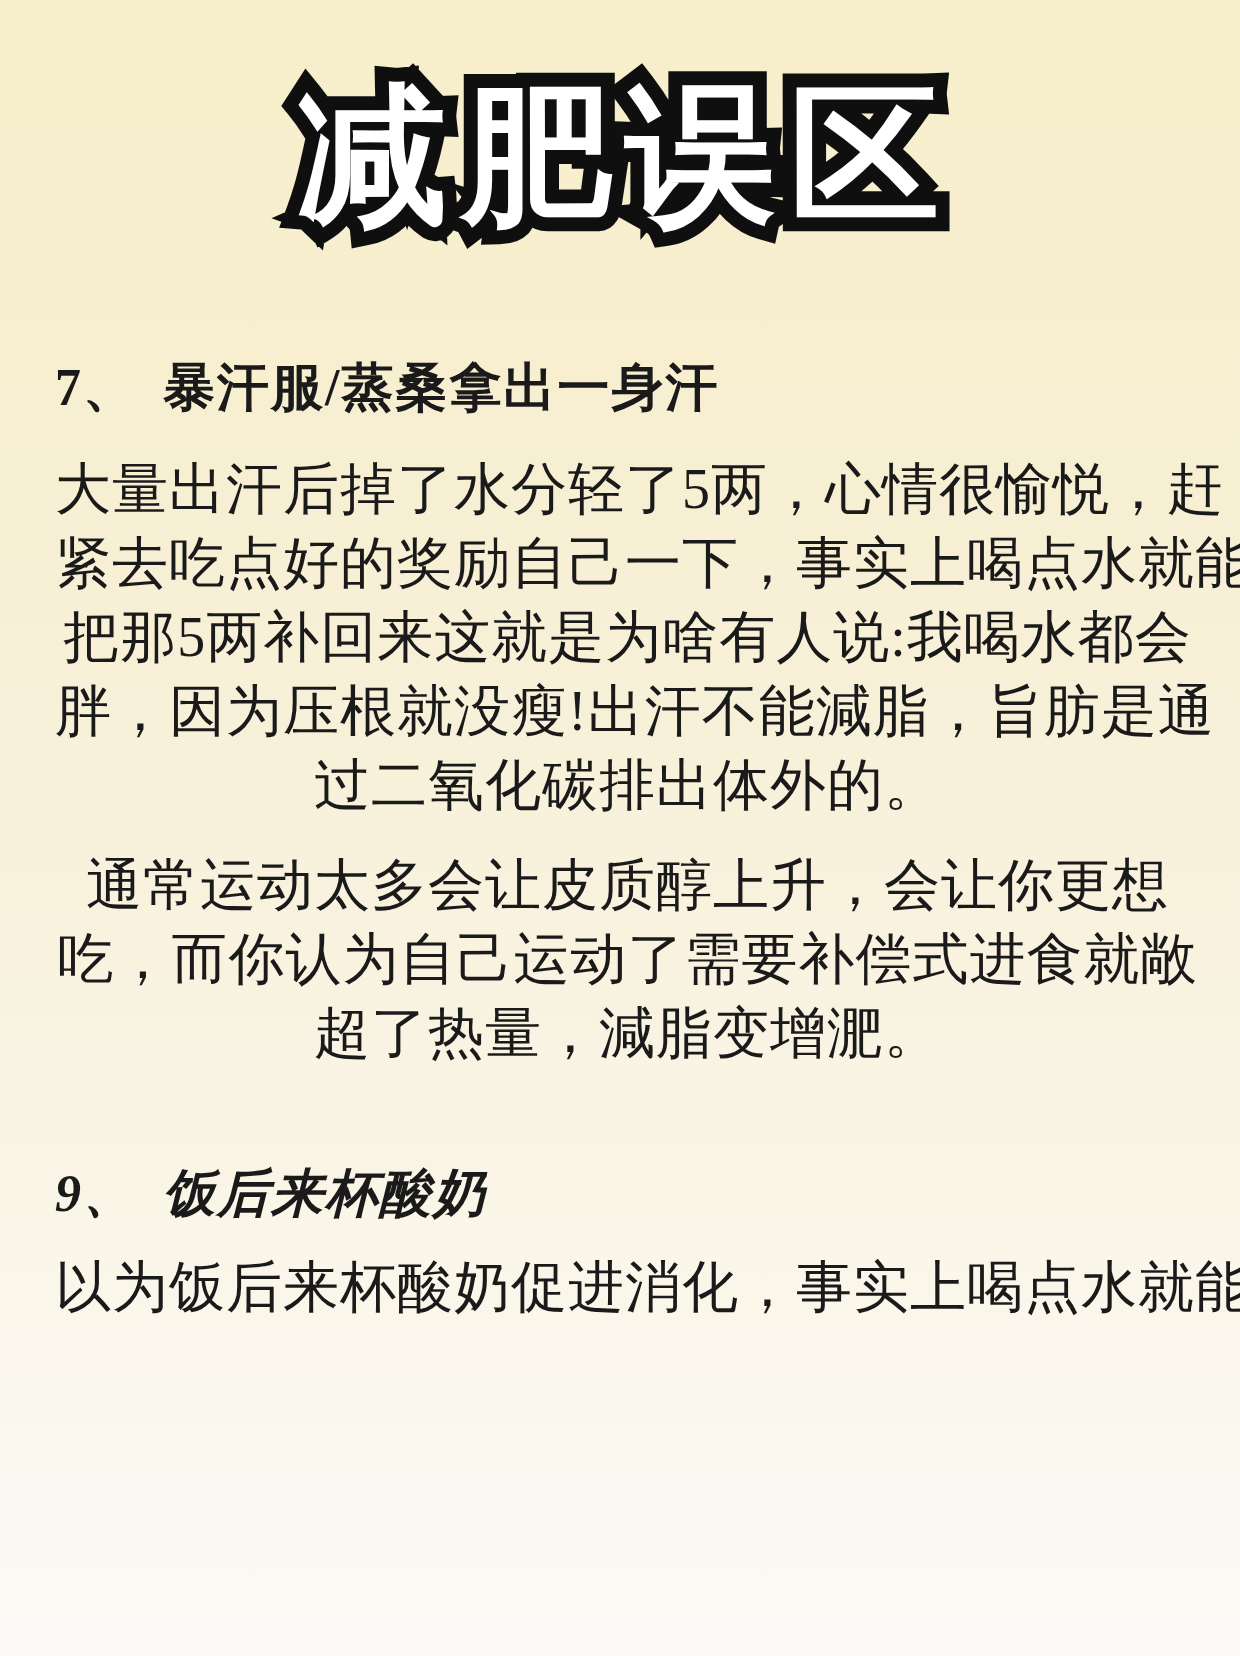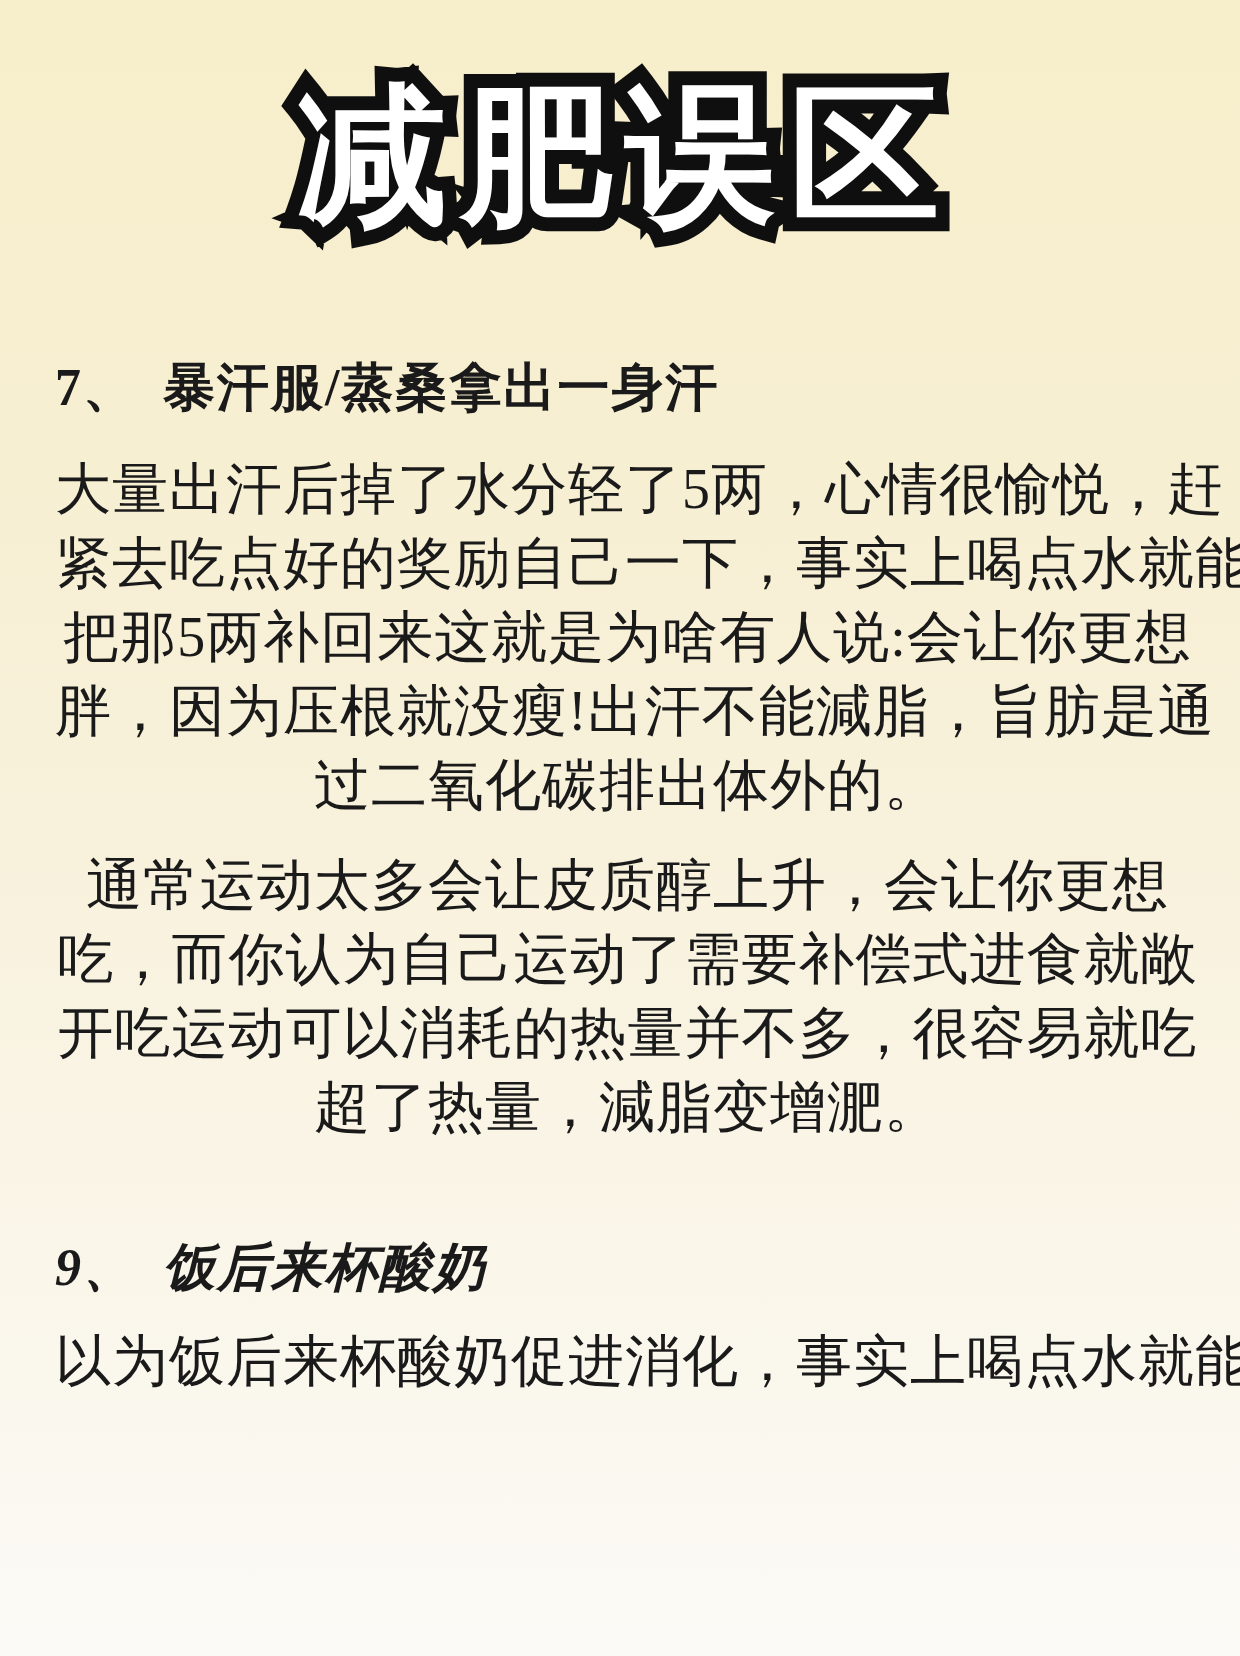--- a/index.html
+++ b/index.html
@@ -93,29 +93,28 @@
     <span class="title-stroke" aria-hidden="true">减肥误区</span>
     <span class="title-fill">减肥误区</span>
   </div>
 
   <div class="section-heading" id="heading-7">
     <span class="num">7、</span><span>暴汗服/蒸桑拿出一身汗</span>
   </div>
   <div class="section-body" id="body-7">
     <div class="body-line">大量出汗后掉了水分轻了5两，心情很愉悦，赶</div>
     <div class="body-line">紧去吃点好的奖励自己一下，事实上喝点水就能</div>
-    <div class="body-line">把那5两补回来这就是为啥有人说:会让你更想</div>
+    <div class="body-line">把那5两补回来这就是为啥有人说:我喝水都会</div>
     <div class="body-line">胖，因为压根就没瘦!出汗不能減脂，旨肪是通</div>
     <div class="body-line">过二氧化碳排出体外的。</div>
   </div>
 
   <div class="section-body" id="body-8">
     <div class="body-line">通常运动太多会让皮质醇上升，会让你更想</div>
     <div class="body-line">吃，而你认为自己运动了需要补偿式进食就敞</div>
-    <div class="body-line">开吃运动可以消耗的热量并不多，很容易就吃</div>
     <div class="body-line">超了热量，減脂变增淝。</div>
   </div>
 
   <div class="section-heading" id="heading-9">
     <span class="num">9、</span><span>饭后来杯酸奶</span>
   </div>
   <div class="section-body" id="body-9">
     <div class="body-line">以为饭后来杯酸奶促进消化，事实上喝点水就能</div>
   </div>
 

